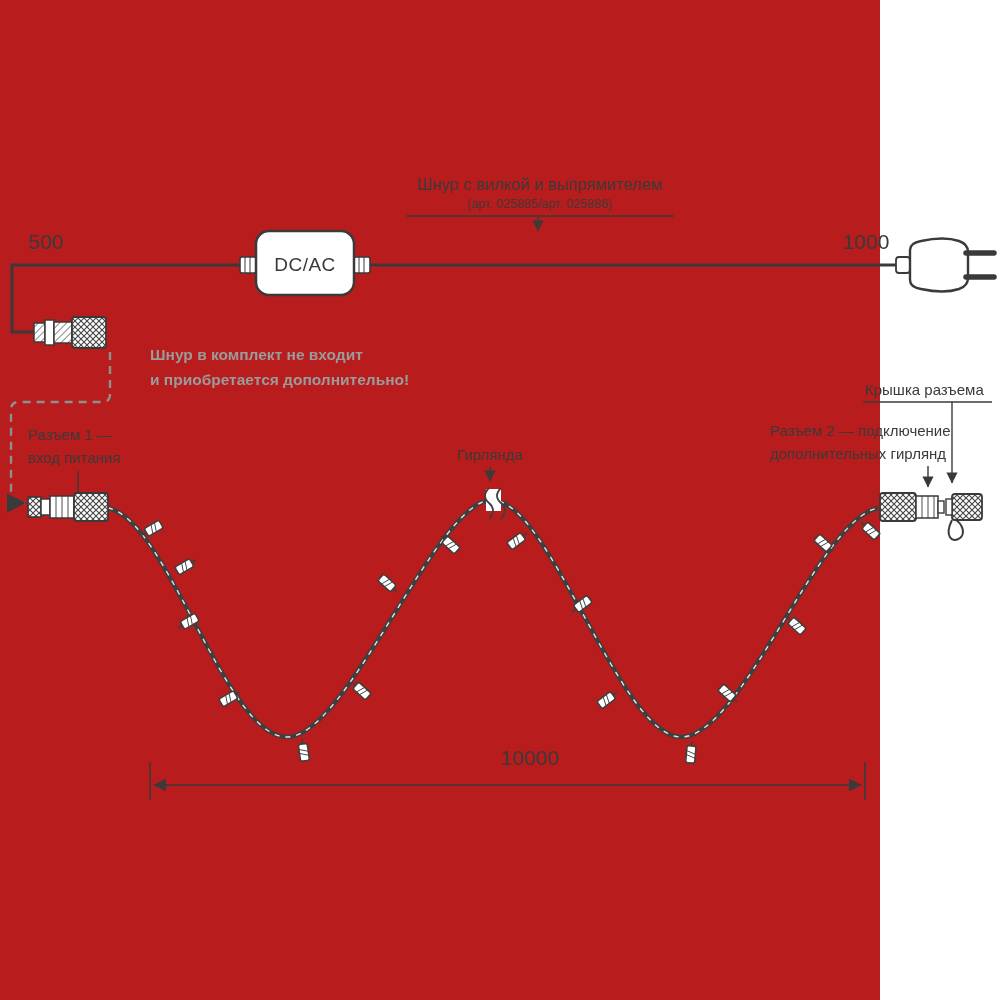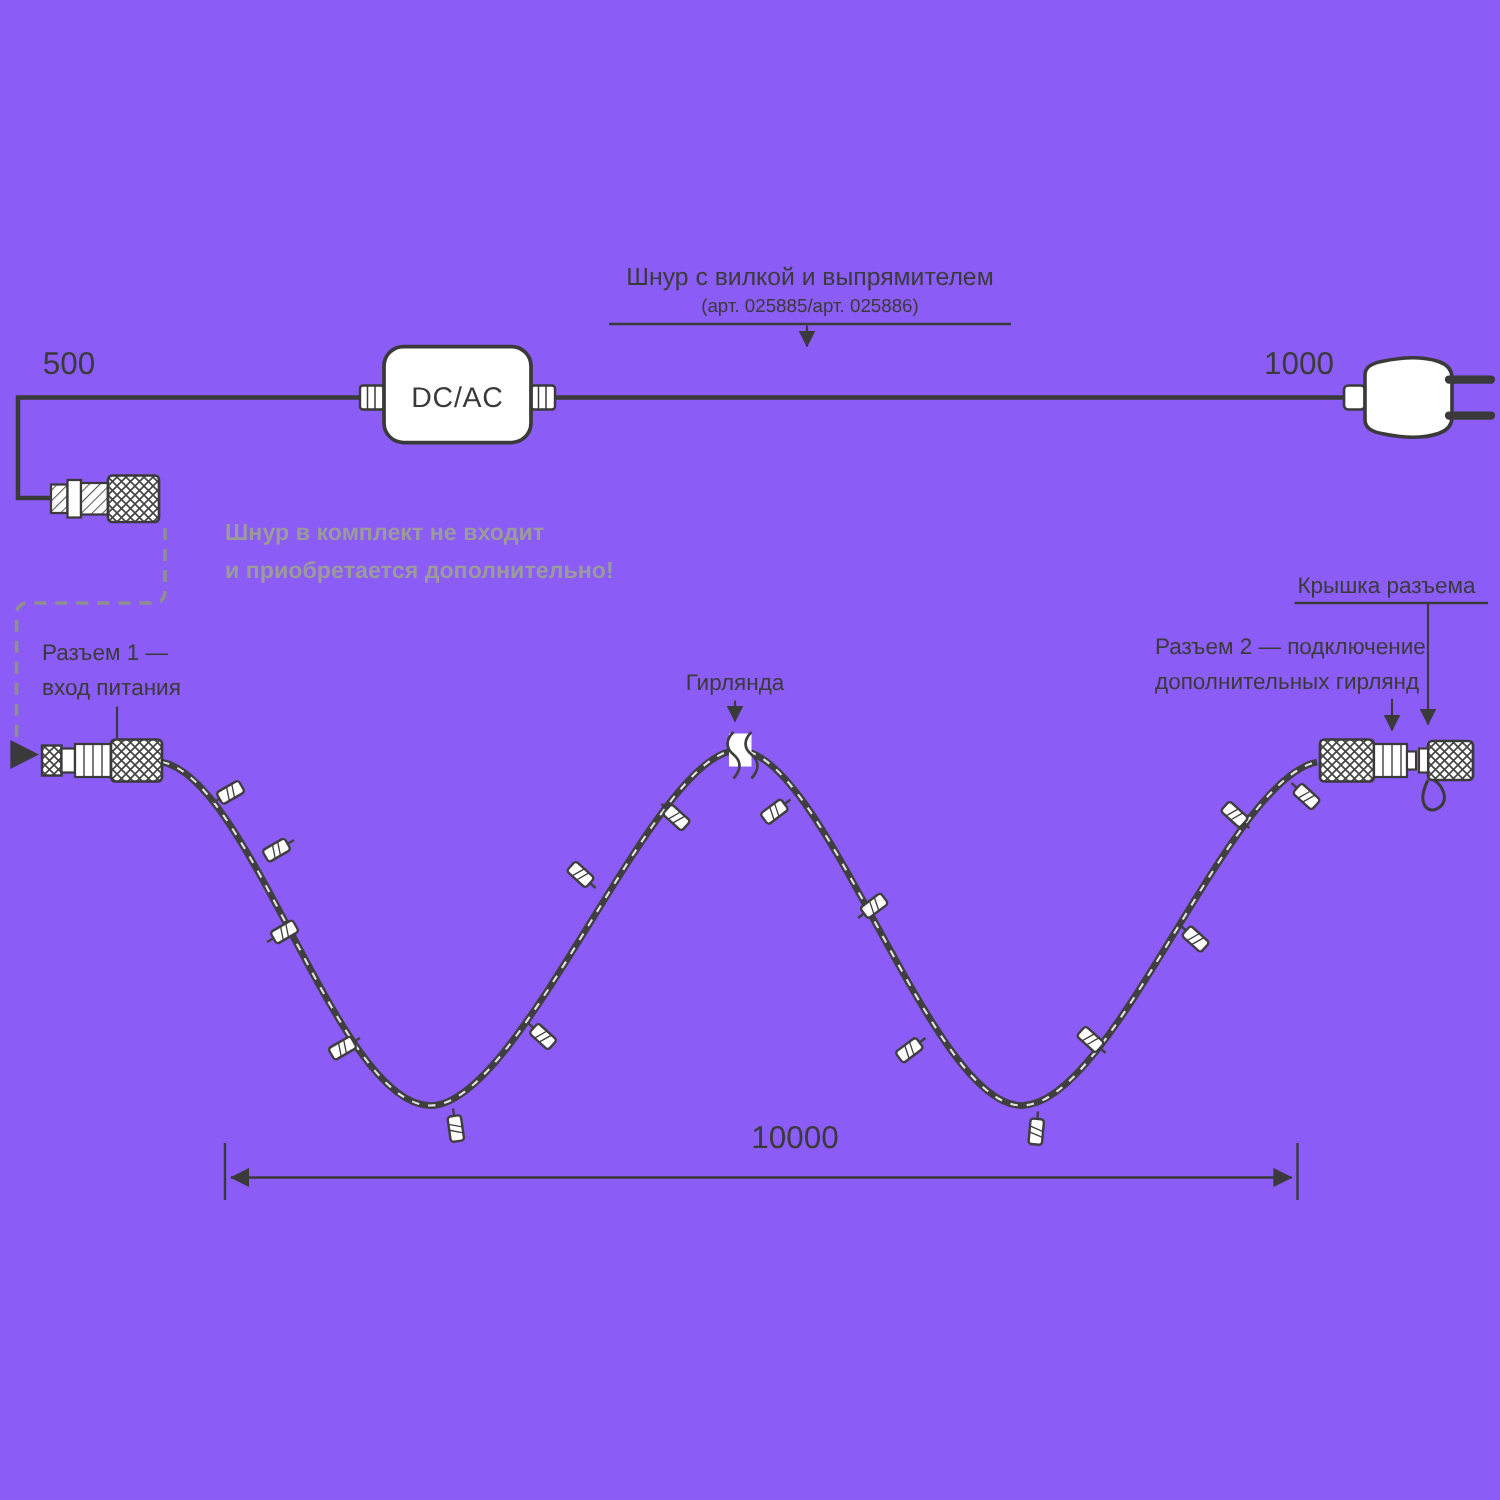--- a/index.html
+++ b/index.html
@@ -5,23 +5,23 @@
   html, body {
     margin: 0;
     padding: 0;
     width: 1000px;
     height: 1000px;
     background: #ffffff;
     overflow: hidden;
   }
   .canvas {
     position: relative;
-    width: 1000px;
+    width: 880px;
     height: 1000px;
-    background: #8b5cf6;
+    background: #b91c1c;
   }
   svg text {
     font-family: "Liberation Sans", sans-serif;
     fill: #3a3a3a;
   }
   .title    { font-size: 16.5px; }
   .subtitle { font-size: 12.5px; }
   .dim      { font-size: 21px; }
   .label    { font-size: 15px; }
   .note     { font-size: 15.5px; font-weight: bold; fill: #9b9b9b; }

